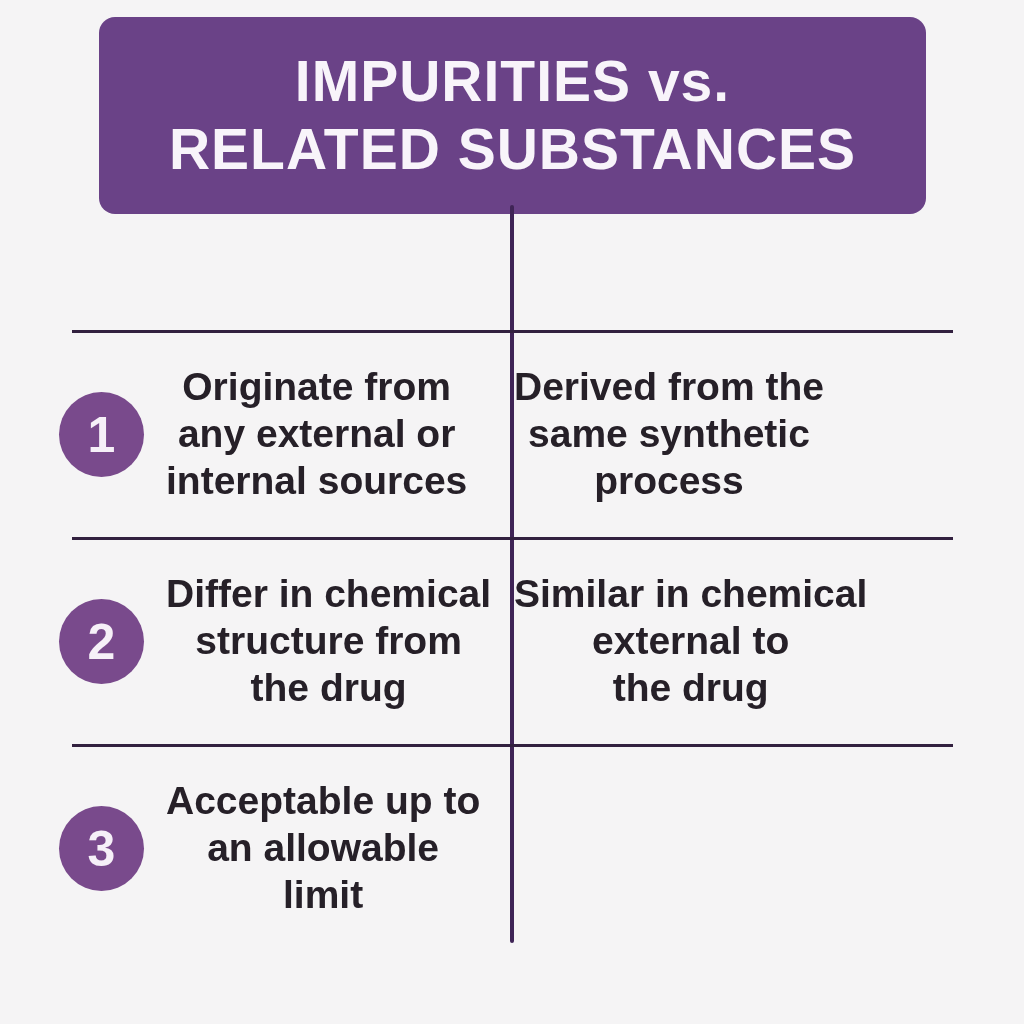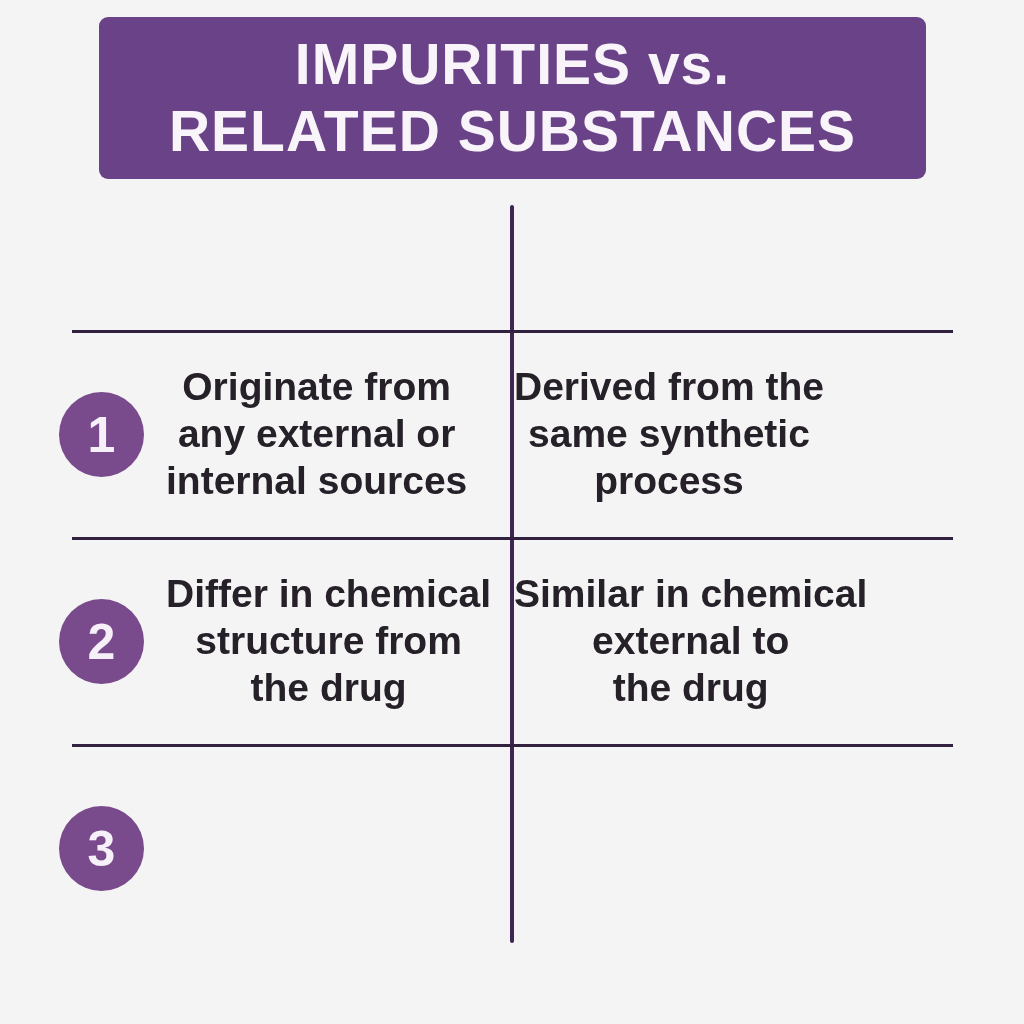--- a/index.html
+++ b/index.html
@@ -19,23 +19,23 @@
   .canvas {
     position: relative;
     width: 1024px;
     height: 1024px;
     background: var(--background);
     overflow: hidden;
   }
   .banner {
     position: absolute;
     left: 99px; top: 17px;
-    width: 827px; height: 162px;
+    width: 827px; height: 197px;
     background: var(--banner);
-    border-radius: 9px;
+    border-radius: 16px;
     display: flex;
     align-items: center;
     justify-content: center;
   }
   .banner-title {
     color: var(--title_text);
     font-size: 57px;
     font-weight: 800;
     line-height: 1.18;
     letter-spacing: 1px;
@@ -164,16 +164,19 @@
     <div class="cell right">
       <div class="cell-text">Similar in chemical
 external to
 the drug</div>
     </div>
   </div>
 
   <div class="t-row r3">
     <div class="cell left">
       <div class="badge">3</div>
+      <div class="cell-text">Acceptable up to
+an allowable
+limit</div>
     </div>
   </div>
 
 </div>
 
 </body></html>

